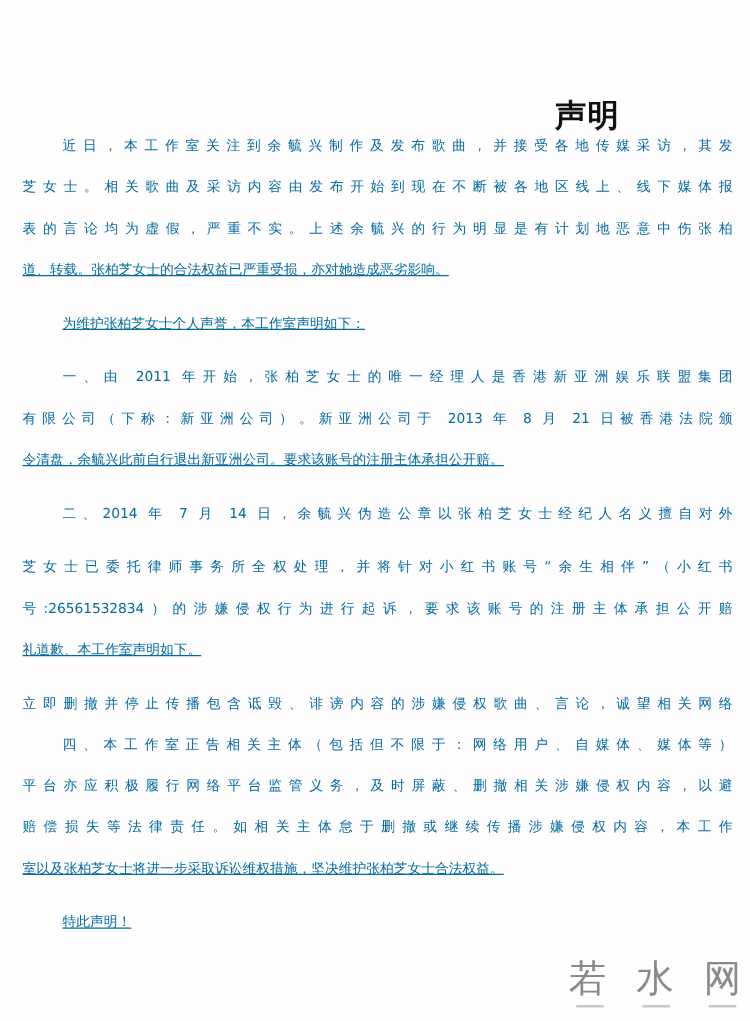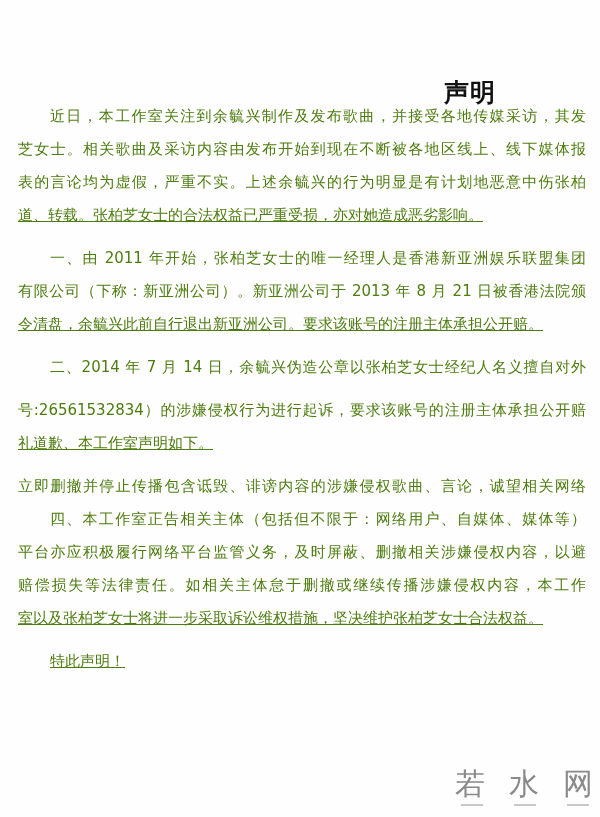--- a/index.html
+++ b/index.html
@@ -38,25 +38,25 @@
       top: 100px;
       width: 568px;
     }
     .para {
       margin: 0 0 10px 0;
     }
     .line {
       display: block;
       height: 33px;
       line-height: 33px;
-      font-size: 15px;
+      font-size: 11px;
       white-space: nowrap;
       text-align: justify;
       text-align-last: justify;
-      color: #4d7c0f;
+      color: #0369a1;
       font-weight: 500;
     }
     .line.last {
       text-align-last: left;
       text-decoration: underline;
     }
     .line.indent {
       padding-left: 32px;
     }
     .watermark {
@@ -98,32 +98,36 @@
 
   <div class="body-text">
 
     <div class="para">
       <span class="line indent">近日，本工作室关注到余毓兴制作及发布歌曲，并接受各地传媒采访，其发</span>
       <span class="line">芝女士。相关歌曲及采访内容由发布开始到现在不断被各地区线上、线下媒体报</span>
       <span class="line">表的言论均为虚假，严重不实。上述余毓兴的行为明显是有计划地恶意中伤张柏</span>
       <span class="line last">道、转载。张柏芝女士的合法权益已严重受损，亦对她造成恶劣影响。</span>
     </div>
 
+    <div class="para">
+      <span class="line indent last">为维护张柏芝女士个人声誉，本工作室声明如下：</span>
+    </div>
 
     <div class="para">
       <span class="line indent">一、由 2011 年开始，张柏芝女士的唯一经理人是香港新亚洲娱乐联盟集团</span>
       <span class="line">有限公司（下称：新亚洲公司）。新亚洲公司于 2013 年 8 月 21 日被香港法院颁</span>
       <span class="line last">令清盘，余毓兴此前自行退出新亚洲公司。要求该账号的注册主体承担公开赔。</span>
     </div>
 
     <div class="para">
       <span class="line indent">二、2014 年 7 月 14 日，余毓兴伪造公章以张柏芝女士经纪人名义擅自对外</span>
     </div>
 
     <div class="para">
+      <span class="line">芝女士已委托律师事务所全权处理，并将针对小红书账号“余生相伴”（小红书</span>
       <span class="line">号:2656153283​4）的涉嫌侵权行为进行起诉，要求该账号的注册主体承担公开赔</span>
       <span class="line last">礼道歉、本工作室声明如下。</span>
     </div>
 
     <div class="para">
       <span class="line">立即删撤并停止传播包含诋毁、诽谤内容的涉嫌侵权歌曲、言论，诚望相关网络</span>
       <span class="line indent">四、本工作室正告相关主体（包括但不限于：网络用户、自媒体、媒体等）</span>
       <span class="line">平台亦应积极履行网络平台监管义务，及时屏蔽、删撤相关涉嫌侵权内容，以避</span>
       <span class="line">赔偿损失等法律责任。如相关主体怠于删撤或继续传播涉嫌侵权内容，本工作</span>
       <span class="line last">室以及张柏芝女士将进一步采取诉讼维权措施，坚决维护张柏芝女士合法权益。</span>

